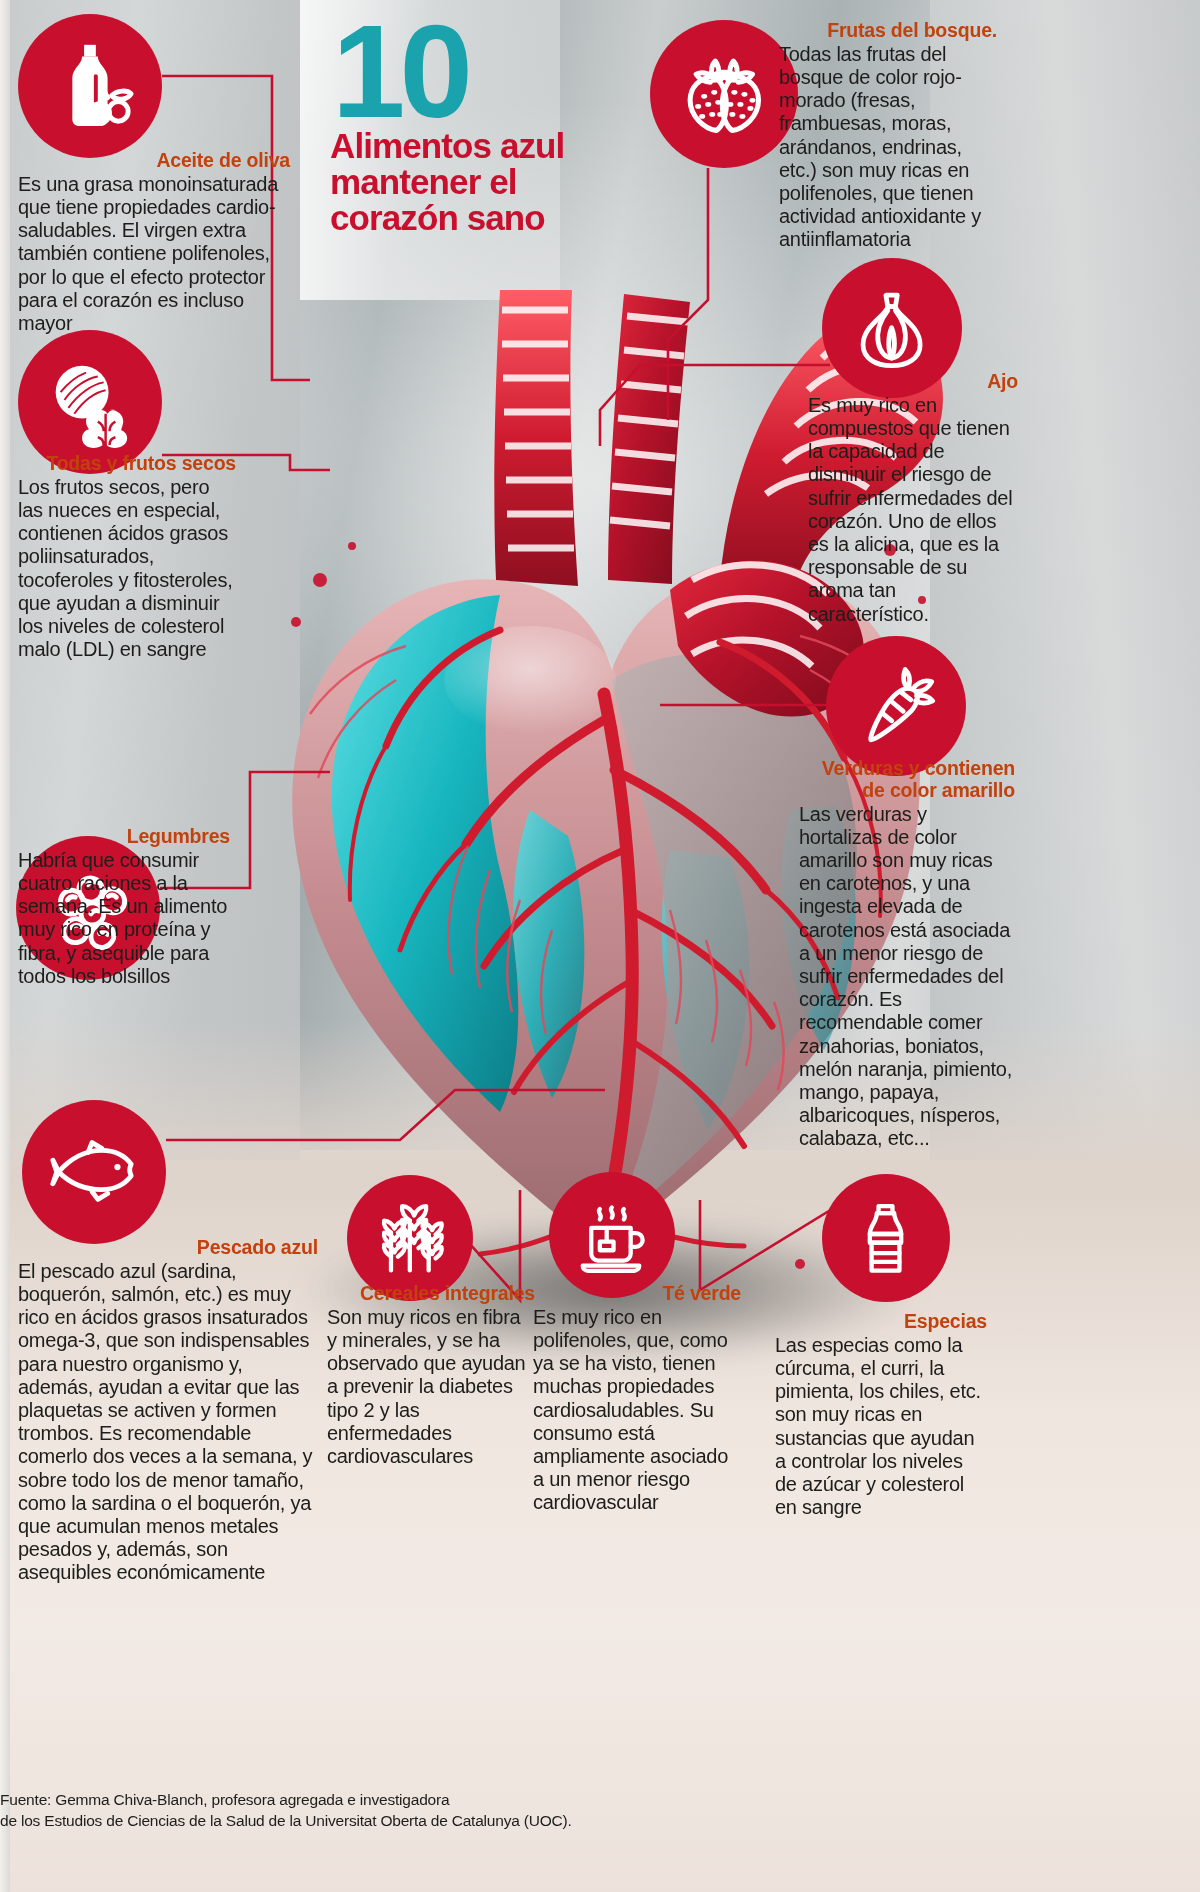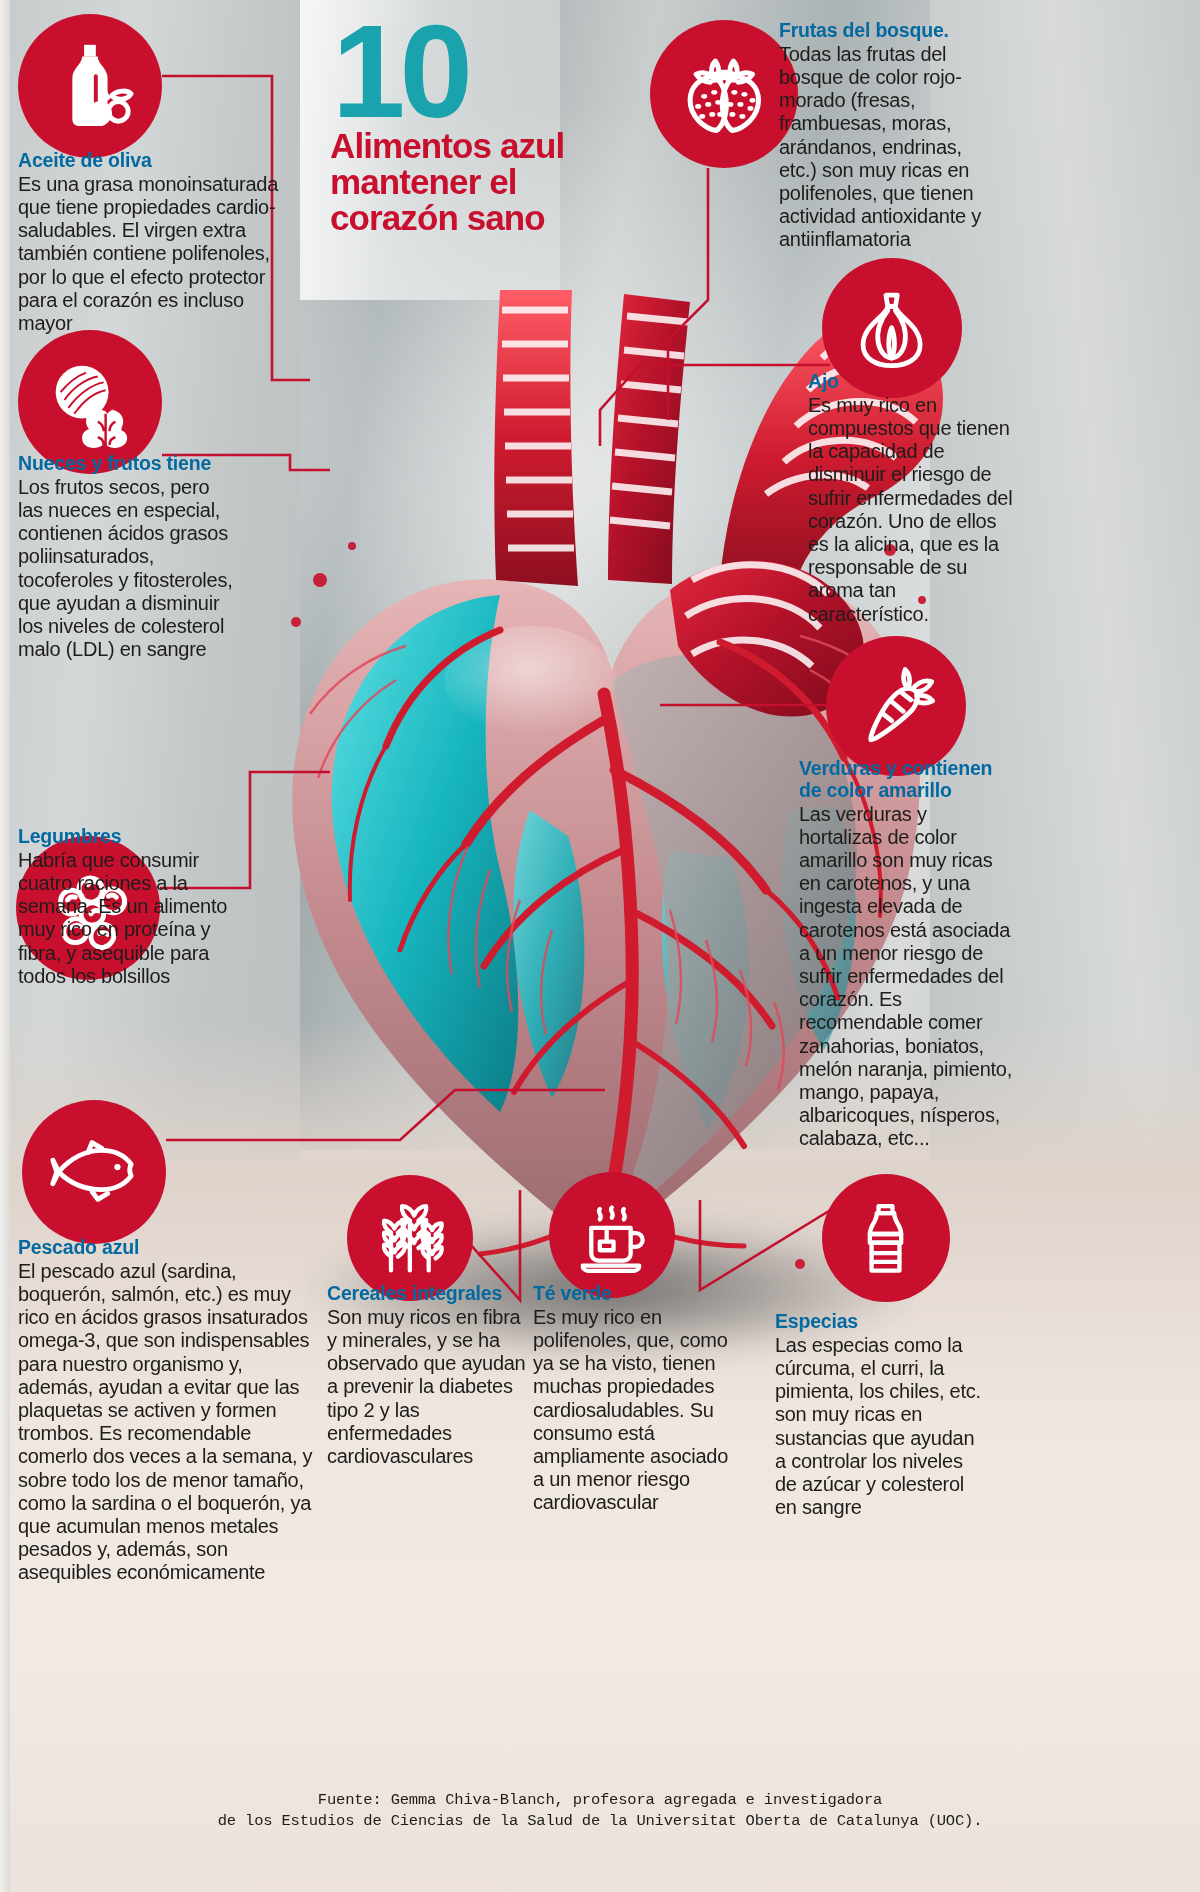--- a/index.html
+++ b/index.html
@@ -54,43 +54,43 @@
     display:flex;align-items:center;justify-content:center;
   }
   .badge svg{width:68%;height:68%;display:block;}
   .ic{fill:none;stroke:#fff;stroke-width:5;stroke-linecap:round;stroke-linejoin:round;}
   .icf{fill:#fff;stroke:none;}
 
   
   .blk{position:absolute;z-index:4;}
   .blk h3{
     margin:0 0 1px 0;
-    font-size:19.5px;font-weight:bold;color:#0369a1;
-    line-height:1.12;letter-spacing:-.2px;
+    font-size:19.5px;font-weight:bold;color:#c2410c;
+    line-height:1.12;letter-spacing:-.2px;text-align:right;
   }
   .blk p{
     margin:0;font-size:20px;line-height:1.16;color:#1d1d1b;
     letter-spacing:-.25px;
   }
 
   
   #title-wrap{position:absolute;left:330px;top:18px;z-index:5;width:330px;}
   #big10{
     font-size:132px;line-height:.82;font-weight:bold;color:#1aa3ac;
     letter-spacing:-6px;margin:0 0 2px 2px;
   }
   #title{
     font-size:35px;line-height:1.02;font-weight:bold;color:#c8102e;
     letter-spacing:-.9px;margin:0;
   }
 
   
   #source{
-    position:absolute;left:0;top:1790px;width:1200px;text-align:center;z-index:6;
-    font-size:15.5px;line-height:1.35;color:#1d1d1b;letter-spacing:-.2px;font-family:Liberation Mono, monospace;
+    position:absolute;left:0;top:1790px;width:1200px;z-index:6;
+    font-size:15.5px;line-height:1.35;color:#1d1d1b;letter-spacing:-.2px;
   }
 </style>
 </head>
 <body>
 
 <div id="bg">
   <div class="bg-top"></div>
   <div class="bg-panel-l"></div>
   <div class="bg-panel-r"></div>
   <div class="bg-sheen"></div>
@@ -377,21 +377,21 @@
     </g>
   </svg>
 </div>
 
 <div class="blk" style="left:18px;top:150px;width:272px;">
   <h3>Aceite de oliva</h3>
   <p>Es una grasa monoinsaturada que tiene propiedades cardio-saludables. El virgen extra también contiene polifenoles, por lo que el efecto protector para el corazón es incluso mayor</p>
 </div>
 
 <div class="blk" style="left:18px;top:453px;width:218px;">
-  <h3>Nueces y frutos tiene</h3>
+  <h3>Todas y frutos secos</h3>
   <p>Los frutos secos, pero las nueces en especial, contienen ácidos grasos poliinsaturados, tocoferoles y fitosteroles, que ayudan a disminuir los niveles de colesterol malo (LDL) en sangre</p>
 </div>
 
 <div class="blk" style="left:18px;top:826px;width:212px;">
   <h3>Legumbres</h3>
   <p>Habría que consumir cuatro raciones a la semana. Es un alimento muy rico en proteína y fibra, y asequible para todos los bolsillos</p>
 </div>
 
 <div class="blk" style="left:18px;top:1237px;width:300px;">
   <h3>Pescado azul</h3>

